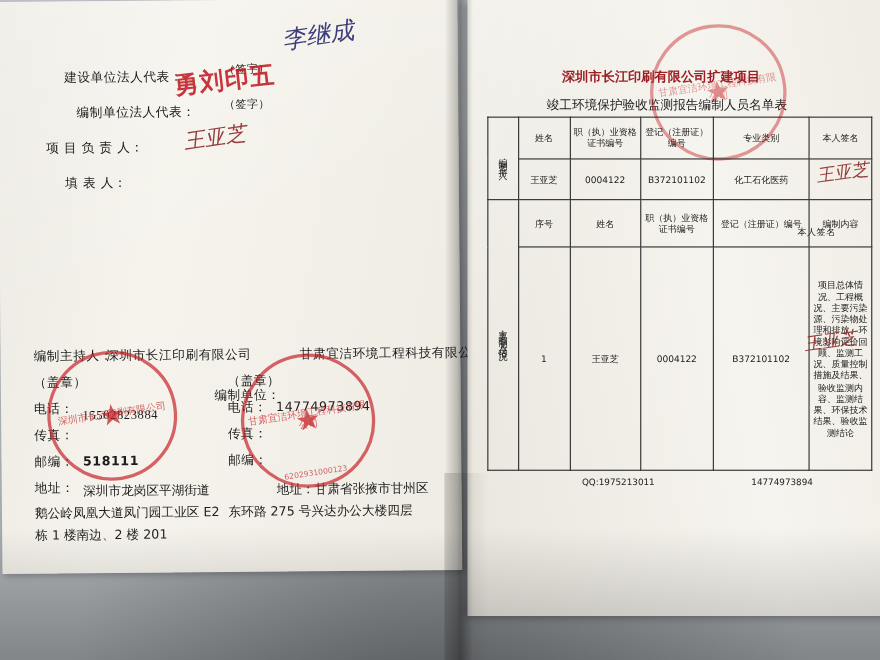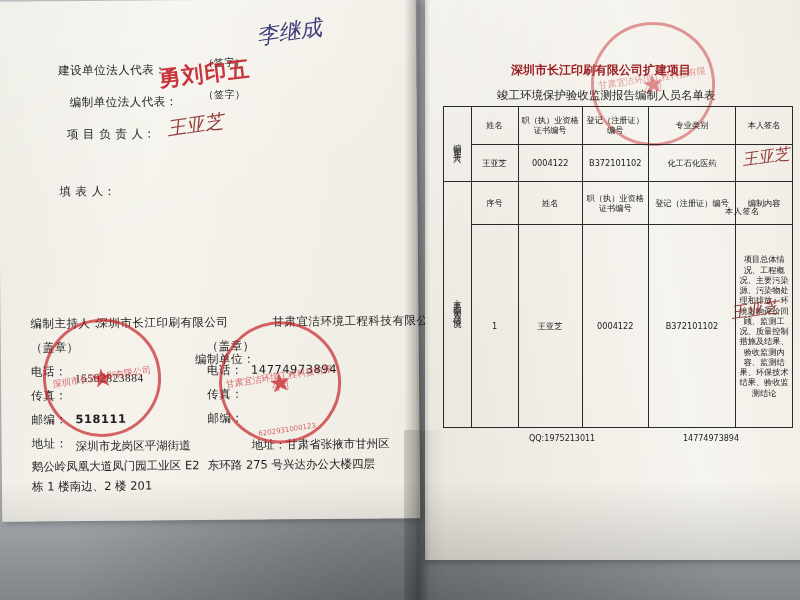--- a/index.html
+++ b/index.html
@@ -92,24 +92,24 @@
   <div class="sheet left">
     <div class="gloss2"></div>
 
     <div class="t lbl" style="left:60px;top:62px;">建设单位法人代表：</div>
     <div class="t" style="left:205px;top:56px;font-size:10px;">（签字）</div>
     <div class="sig" style="left:258px;top:18px;font-size:22px;">李继成</div>
 
     <div class="t lbl" style="left:60px;top:94px;margin-left:11px;">编制单位法人代表：</div>
     <div class="t" style="left:205px;top:88px;font-size:10px;">（签字）</div>
 
-    <div class="t lbl" style="left:68px;top:126px;">项 目 负 责 人：</div>
+    <div class="t lbl" style="left:43px;top:126px;">项 目 负 责 人：</div>
     <div class="sig red" style="left:168px;top:112px;font-size:19px;">王亚芝</div>
 
-    <div class="t lbl" style="left:60px;top:158px;margin-top:25px;">填    表    人：</div>
+    <div class="t lbl" style="left:60px;top:158px;">填    表    人：</div>
 
     <div class="stamp-sq" style="left:160px;top:62px;">勇刘印五</div>
 
     <div class="t lbl" style="left:30px;top:315px;">编制主持人：</div>
     <div class="t lbl" style="left:96px;top:315px;">深圳市长江印刷有限公司</div>
     <div class="t lbl" style="left:30px;top:339px;">（盖章）</div>
 
     <div class="t lbl" style="left:30px;top:363px;">电话：</div>
     <div class="t lbl" style="left:74px;top:371px;font-family:Liberation Serif, serif;">15502823884</div>
     <div class="t lbl" style="left:30px;top:387px;">传真：</div>

